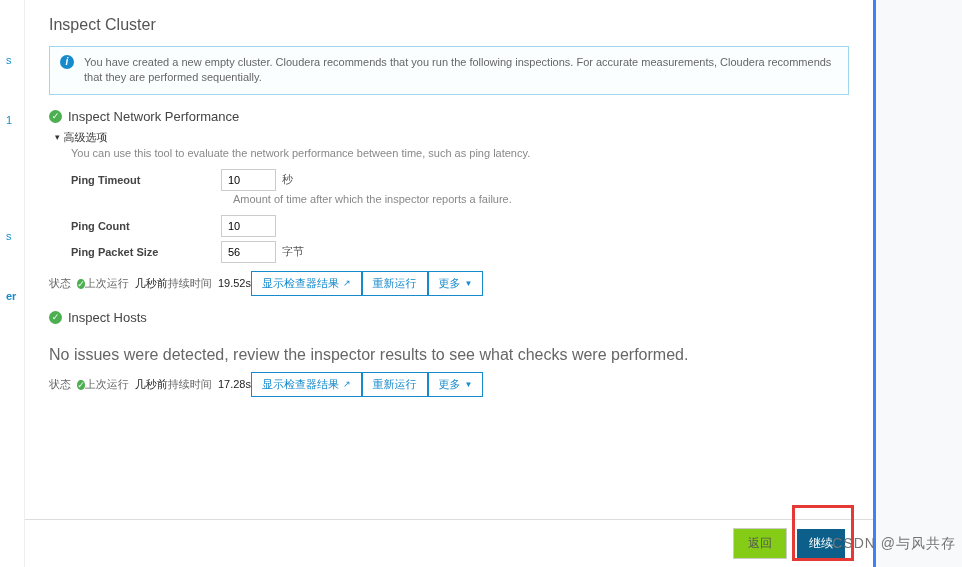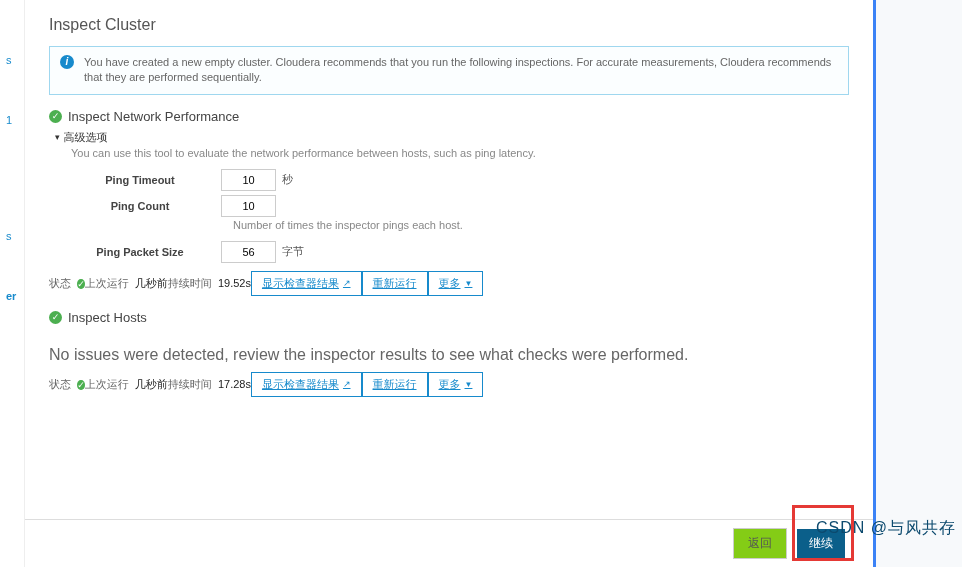--- a/index.html
+++ b/index.html
@@ -12,35 +12,35 @@
   h1 { font-size:16px; font-weight:400; color:#555; margin:16px 0 12px; }
   .info-box { border:1px solid #9fd7ef; background:#fbfeff; padding:8px 10px; display:flex; gap:10px; margin-bottom:14px; }
   .info-icon { width:14px; height:14px; border-radius:50%; background:#178acc; color:#fff; font-size:10px; line-height:14px; text-align:center; flex-shrink:0; font-weight:bold; font-style:italic; }
   .info-text { color:#666; font-size:11px; line-height:1.4; }
   .section-title { display:flex; align-items:center; gap:6px; color:#444; font-size:13px; margin:10px 0 6px; }
   .ok-icon { width:13px; height:13px; border-radius:50%; background:#4caf50; color:#fff; font-size:9px; line-height:13px; text-align:center; }
   .sub-row { display:flex; align-items:center; gap:4px; color:#333; font-size:11px; padding-left:6px; }
   .chev { font-size:9px; }
   .desc { color:#888; font-size:11px; padding-left:22px; margin:2px 0 10px; }
   .form-row { display:flex; align-items:center; margin:4px 0 2px; padding-left:22px; }
-  .form-label { width:150px; text-align:center; padding-right:12px; color:#444; font-weight:600; font-size:11px; }
-  .form-input { width:55px; height:22px; border:1px solid #ccc; padding:2px 6px; font-size:11px;text-align:center; }
+  .form-label { width:150px; text-align:left; padding-right:12px; color:#444; font-weight:600; font-size:11px; }
+  .form-input { width:55px; height:22px; border:1px solid #ccc; padding:2px 6px; font-size:11px; }
   .unit { margin-left:6px; color:#555; font-size:11px; }
   .help { color:#888; font-size:11px; padding-left:184px; margin-bottom:10px; }
   .status-row { display:flex; align-items:center; flex-wrap:wrap; color:#555; font-size:11px; margin:8px 0 14px; }
   .lbl { color:#666; }
   .val { color:#222; font-weight:500; }
-  .btn-outline { border:1px solid #178acc; color:#178acc; background:#fff; padding:4px 10px; font-size:11px; cursor:pointer; display:inline-flex; align-items:center; gap:4px;text-decoration:underline; }
+  .btn-outline { border:1px solid #178acc; color:#178acc; background:#fff; padding:4px 10px; font-size:11px; cursor:pointer; display:inline-flex; align-items:center; gap:4px; }
   .btn-outline .ext { font-size:9px; }
   .btn-outline .caret { font-size:8px; }
   .footer-bar { position:absolute; left:0; right:0; bottom:0; height:48px; border-top:1px solid #ddd; background:#fff; display:flex; justify-content:flex-end; align-items:center; padding-right:28px; gap:10px; }
   .btn-secondary { border:1px solid #ccc; background:#84cc16; color:#555; padding:6px 14px; font-size:12px; cursor:pointer; }
   .btn-primary { border:none; background:#0b5f8a; color:#fff; padding:6px 12px; font-size:12px; cursor:pointer; }
   .highlight-box { position:absolute; right:19px; bottom:6px; width:62px; height:56px; border:3px solid #e53935; pointer-events:none; }
-  .watermark { position:absolute; right:6px; bottom:28px; font-size:16px; color:#0c4a6e; letter-spacing:1px; pointer-events:none; }
+  .watermark { position:absolute; right:6px; bottom:14px; font-size:14px; color:#737373; letter-spacing:1px; pointer-events:none; }
 </style>
 </head>
 <body>
 <div class="page-wrap">
 
   <div class="left-rail">
     <span style="margin-top:52px">s</span>
     <span style="margin-top:44px">1</span>
     <span style="margin-top:100px">s</span>
     <span class="bold" style="margin-top:44px">er</span>
@@ -55,33 +55,33 @@
     </div>
 
     <div class="section-title">
       <span class="ok-icon">✓</span>
       <span>Inspect Network Performance</span>
     </div>
     <div class="sub-row">
       <span class="chev">▾</span>
       <span>高级选项</span>
     </div>
-    <div class="desc">You can use this tool to evaluate the network performance between hosts, such as ping latency.</div>
+    <div class="desc">You can use this tool to evaluate the network performance between time, such as ping latency.</div>
 
     <div class="form-row">
       <div class="form-label">Ping Timeout</div>
       <input class="form-input" value="10" style="">
       <span class="unit">秒</span>
     </div>
+    <div class="help">Amount of time after which the inspector reports a failure.</div>
 
     <div class="form-row">
       <div class="form-label">Ping Count</div>
       <input class="form-input" value="10" style="">
     </div>
-    <div class="help">Number of times the inspector pings each host.</div>
 
     <div class="form-row">
       <div class="form-label">Ping Packet Size</div>
       <input class="form-input" value="56" style="">
       <span class="unit">字节</span>
     </div>
 
     <div class="status-row">
       <span><span class="lbl">状态</span>&nbsp;&nbsp;<span class="ok-icon">✓</span></span>
       <span><span class="lbl">上次运行</span>&nbsp;&nbsp;<span class="val">几秒前</span></span>

